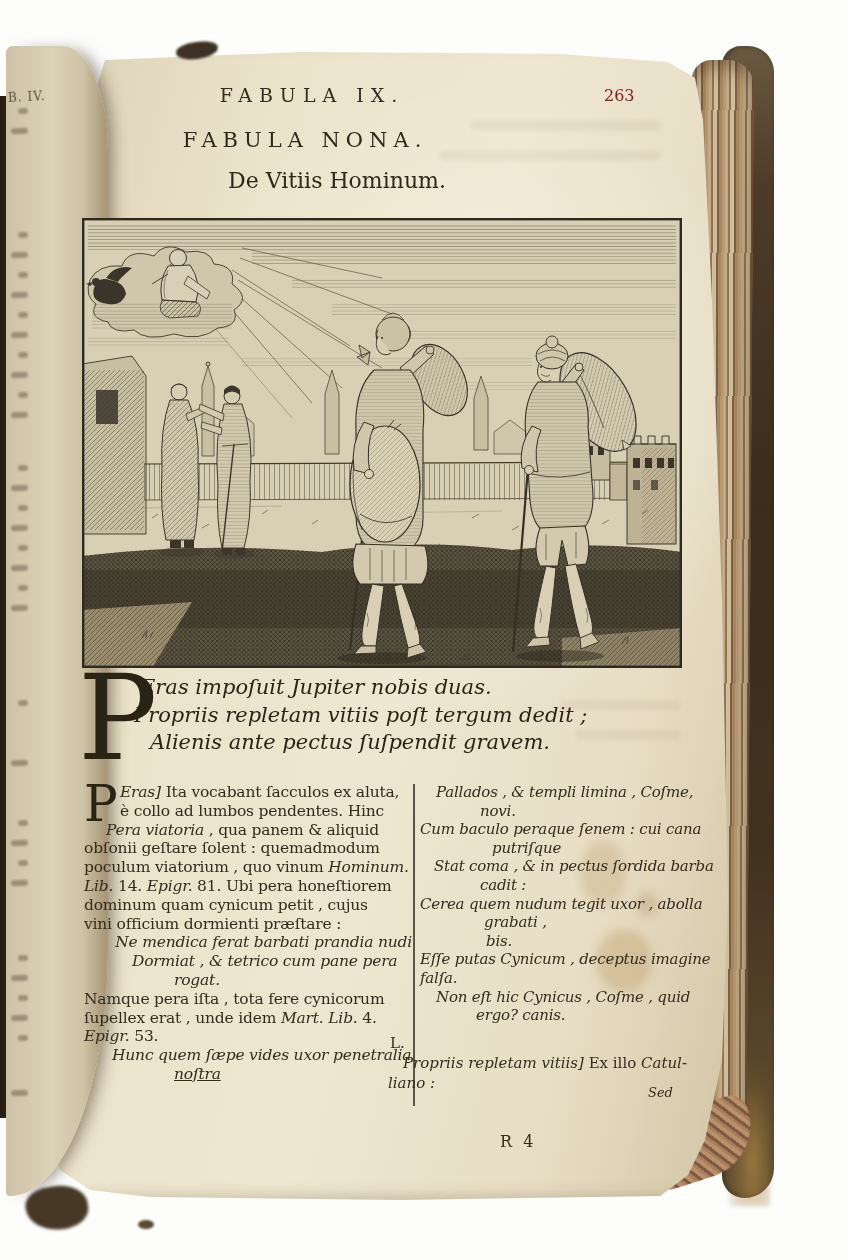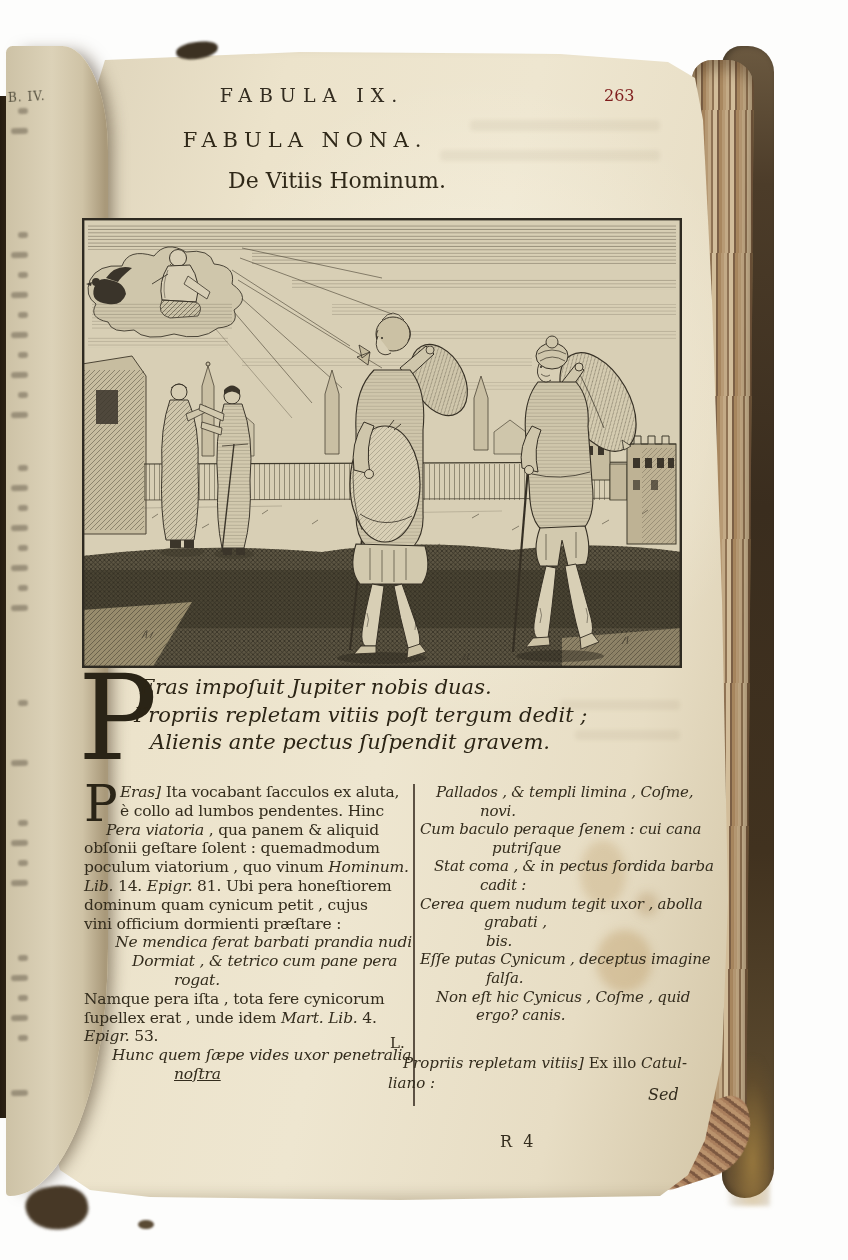--- a/index.html
+++ b/index.html
@@ -61,21 +61,21 @@
   .dropcap-small{left:84px;top:785px;font-size:50px;line-height:.78;color:#2a2416;}
   .col{font-size:15.5px;line-height:18.8px;color:#332c1d;white-space:nowrap;letter-spacing:-.2px;}
   .col-left{left:84px;top:783px;width:328px;}
   .col-right{left:420px;top:783px;width:286px;font-size:15px;line-height:18.6px;}
   .col-right .tline span{font-style:italic;}
   .divider{left:413px;top:784px;width:1.5px;height:322px;background:#5d5244;}
   .it{font-style:italic;}
   .margin-note{left:390px;top:1034px;font-size:15px;color:#332c1d;}
   .footnote{left:388px;top:1053px;width:312px;font-size:15px;line-height:20px;color:#332c1d;white-space:nowrap;}
   .signature{left:500px;top:1088px;font-size:16px;letter-spacing:3px;color:#332c1d;margin-top:44px;}
-  .catchword{left:648px;top:1085px;font-size:16px;font-style:italic;color:#332c1d;}
+  .catchword{left:648px;top:1085px;font-size:13px;font-style:italic;color:#332c1d;}
   .tline{white-space:nowrap;}
 
   .engraving{left:82px;top:218px;width:600px;height:450px;}
 </style>
 </head>
 <body>
 
 <div class="stage">
 
   <div class="abs leather">
@@ -350,21 +350,21 @@
       <div class="tline" style="margin-left: 16px;"><span class="it">Pallados , &amp; templi limina , Coſme,</span></div>
       <div class="tline" style="margin-left: 60px;"><span class="it">novi.</span></div>
       <div class="tline"><span class="it">Cum baculo peraque ſenem : cui cana</span></div>
       <div class="tline" style="margin-left: 72px;"><span class="it">putriſque</span></div>
       <div class="tline" style="margin-left: 14px;"><span class="it">Stat coma , &amp; in pectus ſordida barba</span></div>
       <div class="tline" style="margin-left: 60px;"><span class="it">cadit :</span></div>
       <div class="tline"><span class="it">Cerea quem nudum tegit uxor , abolla</span></div>
       <div class="tline" style="margin-left: 64px;"><span class="it">grabati ,</span></div>
       <div class="tline" style="margin-left: 66px;"><span class="it">bis.</span></div>
       <div class="tline"><span class="it">Eſſe putas Cynicum , deceptus imagine</span></div>
-      <div class="tline" style="margin-left: 66px;"><span class="it">falſa.</span></div>
+      <div class="tline" style=""><span class="it">falſa.</span></div>
       <div class="tline" style="margin-left: 16px;"><span class="it">Non eſt hic Cynicus , Coſme , quid</span></div>
       <div class="tline" style="margin-left: 56px;"><span class="it">ergo? canis.</span></div>
     </div>
 
   <div class="abs margin-note">L.</div>
   <div class="abs footnote">
       <div class="tline" style="margin-left: 15px;"><span class="it">Propriis repletam vitiis]</span><span> Ex illo </span><span class="it">Catul-</span></div>
       <div class="tline"><span class="it">liano :</span></div>
     </div>
   <div class="abs signature">R 4</div>

